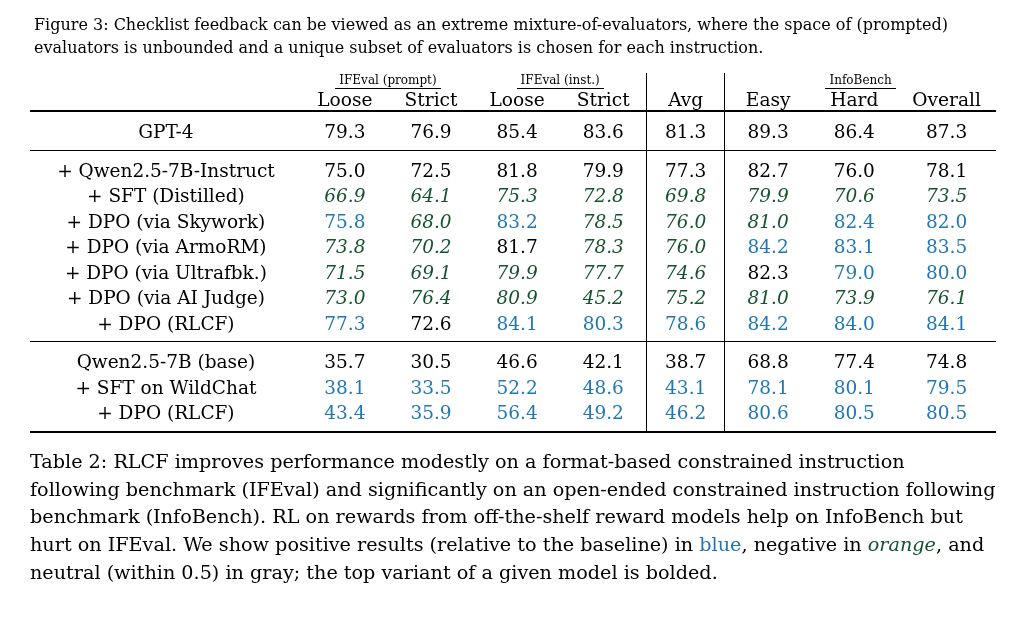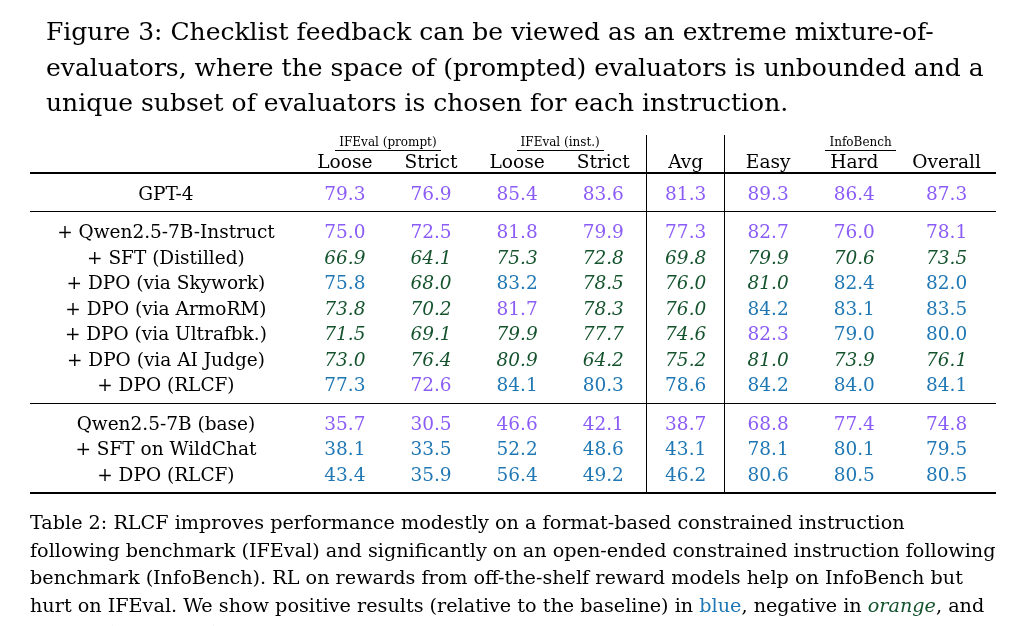--- a/index.html
+++ b/index.html
@@ -17,24 +17,24 @@
   .page {
     position: relative;
     width: 1024px;
     height: 626px;
     box-sizing: border-box;
     padding: 14px 28px 0 30px;
   }
 
   
   .fig-caption {
-    font-size: 25px;
+    font-size: 16px;
     line-height: 1.42;
     text-align: left;
-    margin: 0 0 14px 16px;
+    margin: 0 0 14px 4px;
   }
 
   
   .tbl-wrap {
     width: 100%;
   }
   table.main {
     border-collapse: collapse;
     width: 100%;
     font-size: 18.5px;
@@ -76,21 +76,21 @@
     white-space: nowrap;
   }
   td.num { width: 83px; }
   td.num-avg { width: 74px; }
   .vline { border-left: 1.1px solid #000; }
 
   .italic { }
   .b { font-weight: bold; }
   .blue { color: #1f77b4; margin-top: 32px; }
   .orange { color: #14532d; font-style: italic; }
-  .gray { color: #8b5cf6; }
+  .gray { color: #000000; }
 
   tr.datarow td { height: 25.5px; line-height: 25.5px; }
 
   
   .tbl-caption {
     font-size: 19.2px;
     line-height: 1.44;
     margin-top: 15px;
     text-align: left;
   }
@@ -241,21 +241,21 @@
           <td class="num gray vline">82.3</td>
           <td class="num blue">79.0</td>
           <td class="num blue">80.0</td>
         </tr>
 
         <tr class="datarow">
           <td class="rowlabel">+ DPO (via AI Judge)</td>
           <td class="num orange">73.0</td>
           <td class="num orange">76.4</td>
           <td class="num orange">80.9</td>
-          <td class="num orange">64.2</td>
+          <td class="num orange">45.2</td>
           <td class="num-avg orange vline">75.2</td>
           <td class="num orange vline">81.0</td>
           <td class="num orange">73.9</td>
           <td class="num orange">76.1</td>
         </tr>
 
         <tr class="datarow">
           <td class="rowlabel">+ DPO (RLCF)</td>
           <td class="num blue b">77.3</td>
           <td class="num gray">72.6</td>

